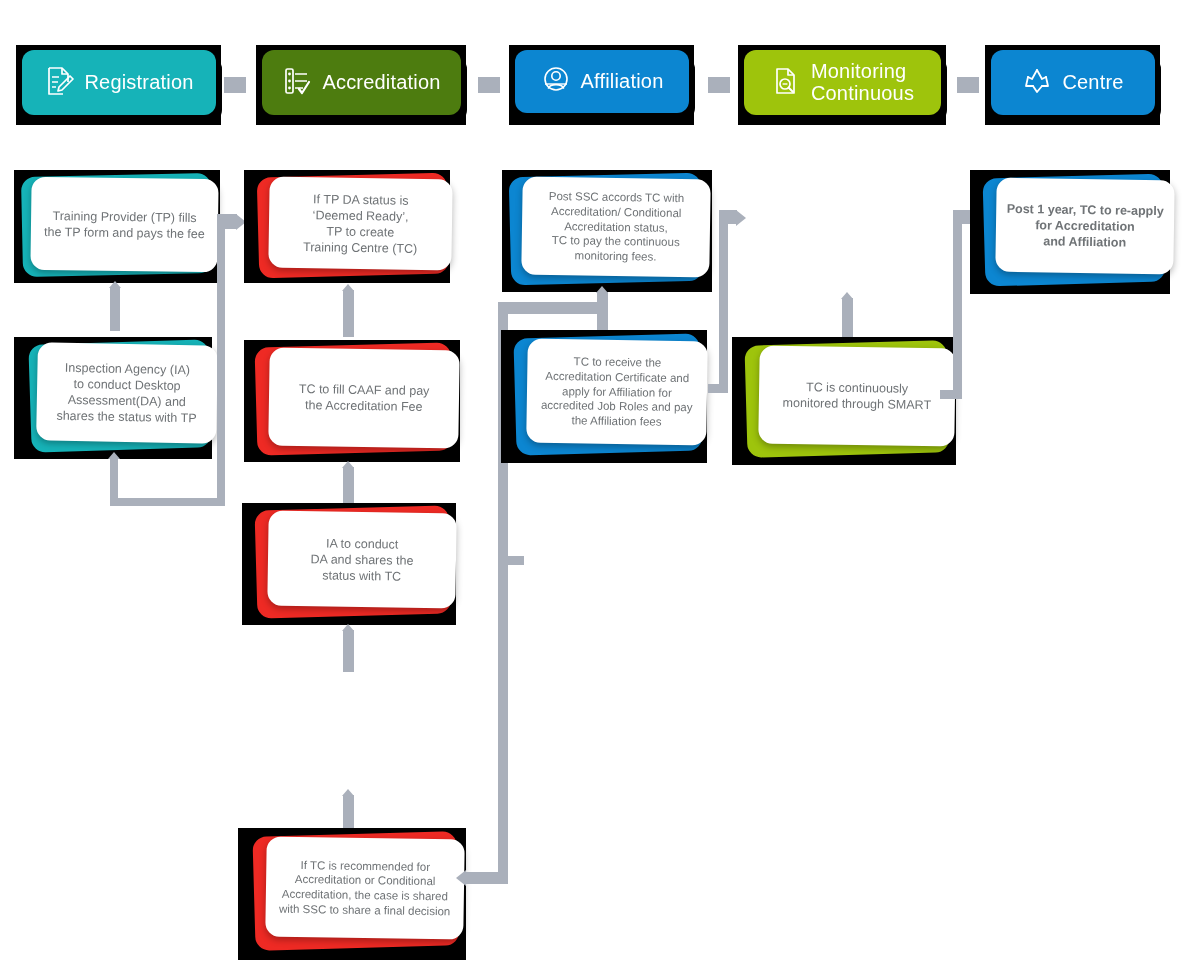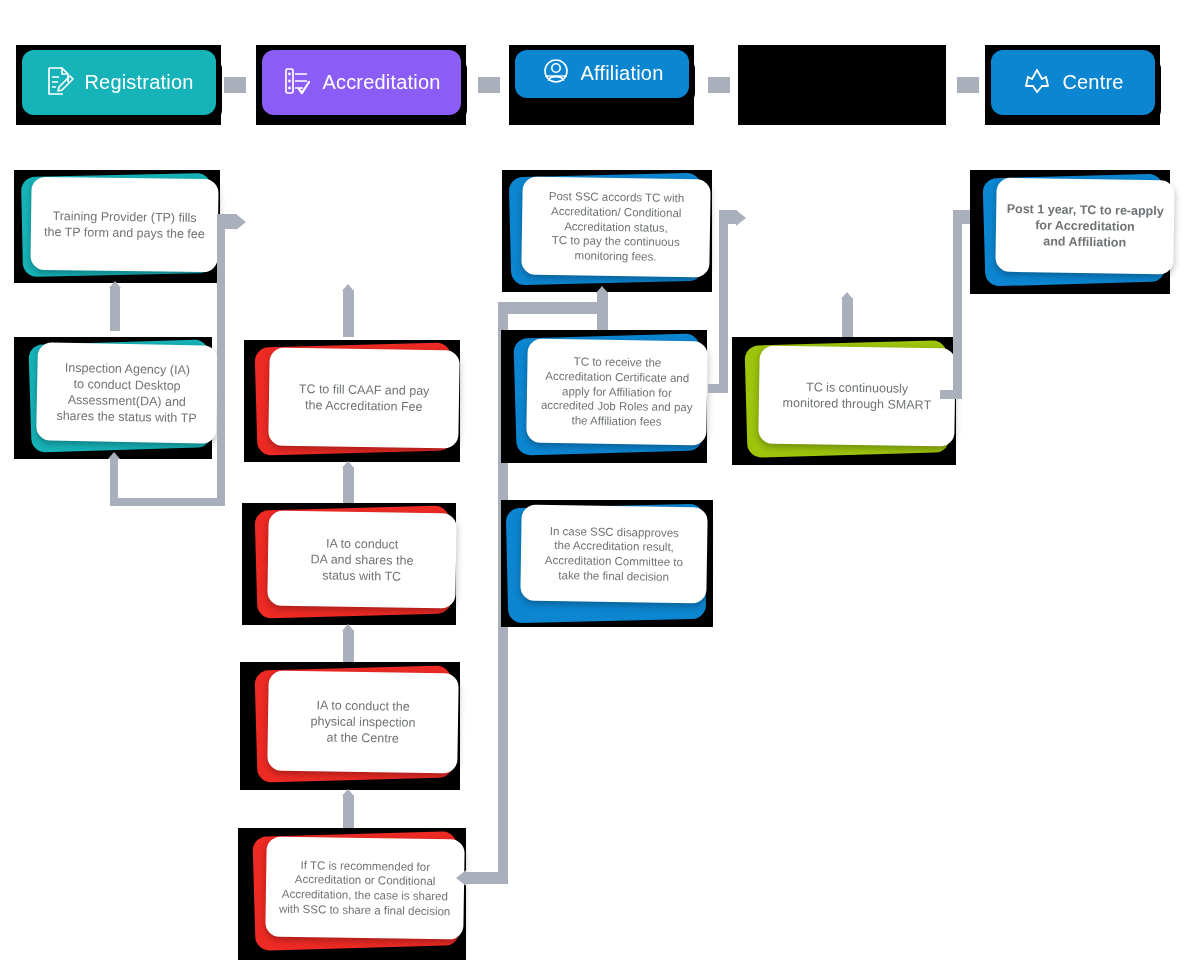--- a/index.html
+++ b/index.html
@@ -120,52 +120,65 @@
         <path d="M8 12 h7 M8 17 h6 M8 22 h4"></path>
         <path d="M26 11 l3 3 -11 11 -4 1 1 -4 z" stroke-linejoin="round"></path>
       </svg>
     </span>
     <span class="stage-label">Registration</span>
   </div>
 
   <div class="connector-sq" style="left:224px;top:77px;"></div>
 
   <div class="stage-black" style="left:256px;top:45px;width:210px;height:80px;"></div>
-  <div class="stage" style="left:262px;top:50px;width:199px;height:65px;background:#8b5cf6;">
+  <div class="stage" style="left:262px;top:50px;width:199px;height:65px;background:#4d7c0f;">
     <span class="stage-icon">
       <svg width="30" height="32" viewBox="0 0 30 32" fill="none" stroke="#ffffff" stroke-width="1.7">
         <rect x="4" y="4" width="7" height="24" rx="1.5"></rect>
         <circle cx="7.5" cy="9" r="1.4" fill="#ffffff" stroke="none"></circle>
         <circle cx="7.5" cy="16" r="1.4" fill="#ffffff" stroke="none"></circle>
         <circle cx="7.5" cy="23" r="1.4" fill="#ffffff" stroke="none"></circle>
         <path d="M13 9 h12 M13 16 h12 M13 23 h8"></path>
         <path d="M17 24 l3 4 7 -11" stroke-width="2.2" stroke-linecap="round" stroke-linejoin="round"></path>
       </svg>
     </span>
     <span class="stage-label">Accreditation</span>
   </div>
 
   <div class="connector-sq" style="left:478px;top:77px;"></div>
 
   <div class="stage-black" style="left:509px;top:45px;width:185px;height:80px;"></div>
-  <div class="stage" style="left:515px;top:50px;width:174px;height:48px;background:#0c86d1;">
+  <div class="stage" style="left:515px;top:50px;width:174px;height:63px;background:#0c86d1;">
     <span class="stage-icon">
       <svg width="30" height="32" viewBox="0 0 30 32" fill="none" stroke="#ffffff" stroke-width="1.6">
         <circle cx="15" cy="15" r="11"></circle>
         <circle cx="15" cy="12" r="4.2"></circle>
         <path d="M7.5 24 c1.8 -4.5 13.2 -4.5 15 0" stroke-linecap="round"></path>
         <path d="M4 20 h22" stroke-width="1.4"></path>
       </svg>
     </span>
     <span class="stage-label">Affiliation</span>
   </div>
 
   <div class="connector-sq" style="left:708px;top:77px;"></div>
 
   <div class="stage-black" style="left:738px;top:45px;width:208px;height:80px;"></div>
+  <div class="stage" style="left:744px;top:50px;width:197px;height:65px;background:#9ec40c;">
+    <span class="stage-icon">
+      <svg width="30" height="32" viewBox="0 0 30 32" fill="none" stroke="#ffffff" stroke-width="1.7">
+        <path d="M6 4 h11 l6 6 v18 h-17 z" stroke-linejoin="round"></path>
+        <path d="M17 4 v6 h6" stroke-linejoin="round"></path>
+        <circle cx="14" cy="19" r="5"></circle>
+        <path d="M11.6 19 h4.8" stroke-width="1.4"></path>
+        <path d="M17.8 22.8 L22 27" stroke-width="2" stroke-linecap="round"></path>
+      </svg>
+    </span>
+    <span class="stage-label">Monitoring
+Continuous</span>
+  </div>
 
   <div class="connector-sq" style="left:957px;top:77px;"></div>
 
   <div class="stage-black" style="left:985px;top:45px;width:175px;height:80px;"></div>
   <div class="stage" style="left:991px;top:50px;width:164px;height:65px;background:#0c86d1;">
     <span class="stage-icon">
       <svg width="30" height="32" viewBox="0 0 30 32" fill="none" stroke="#ffffff" stroke-width="1.8" stroke-linejoin="round" stroke-linecap="round">
         <path d="M15 5 L20 14 L24 12"></path>
         <path d="M24 12 L26 21 L20 21"></path>
         <path d="M15 5 L10 14 L6 12"></path>
@@ -199,20 +212,30 @@
     </div>
   </div>
 
   <div class="seg" style="left:110px;top:458px;width:8px;height:48px;"></div>
   <div class="seg" style="left:110px;top:498px;width:115px;height:8px;"></div>
   <div class="seg" style="left:217px;top:218px;width:8px;height:288px;"></div>
   <div class="seg" style="left:217px;top:214px;width:20px;height:15px;"></div>
   <div class="arrow-right" style="left:236px;top:214px;"></div>
   <div class="arrow-up" style="left:108px;top:452px;"></div>
 
+  <div class="card-wrap" style="left:244px;top:170px;width:206px;height:113px;">
+    <div class="card-black" style="width:206px;height:113px;"></div>
+    <div class="card-color" style="left:14px;top:5px;width:190px;height:101px;background:#ee2a24;transform:rotate(-1.5deg);"></div>
+    <div class="card-white" style="left:25px;top:8px;width:183px;height:91px;transform:rotate(0.9deg);">
+      <span class="card-text">If TP DA status is
+‘Deemed Ready’,
+TP to create
+Training Centre (TC)</span>
+    </div>
+  </div>
 
   <div class="seg" style="left:343px;top:290px;width:11px;height:47px;"></div>
   <div class="arrow-up" style="left:342px;top:284px;"></div>
 
   <div class="card-wrap" style="left:244px;top:340px;width:216px;height:96px;">
     <div class="card-black" style="width:216px;height:122px;"></div>
     <div class="card-color" style="left:12px;top:5px;width:196px;height:108px;background:#ee2a24;transform:rotate(-1.6deg);"></div>
     <div class="card-white" style="left:25px;top:9px;width:190px;height:98px;transform:rotate(0.9deg);">
       <span class="card-text">TC to fill CAAF and pay
 the Accreditation Fee</span>
@@ -228,29 +251,20 @@
     <div class="card-white" style="left:26px;top:9px;width:188px;height:95px;transform:rotate(0.9deg);">
       <span class="card-text">IA to conduct
 DA and shares the
 status with TC</span>
     </div>
   </div>
 
   <div class="seg" style="left:343px;top:630px;width:11px;height:42px;"></div>
   <div class="arrow-up" style="left:342px;top:624px;"></div>
 
-  <div class="card-wrap" style="left:240px;top:662px;width:220px;height:128px;">
-    <div class="card-black" style="width:220px;height:128px;"></div>
-    <div class="card-color" style="left:16px;top:6px;width:196px;height:112px;background:#ee2a24;transform:rotate(-1.6deg);"></div>
-    <div class="card-white" style="left:28px;top:10px;width:190px;height:100px;transform:rotate(0.9deg);">
-      <span class="card-text">IA  to conduct the
-physical inspection
-at  the Centre</span>
-    </div>
-  </div>
 
   <div class="seg" style="left:343px;top:795px;width:11px;height:40px;"></div>
   <div class="arrow-up" style="left:342px;top:789px;"></div>
 
   <div class="card-wrap" style="left:502px;top:170px;width:210px;height:122px;">
     <div class="card-black" style="width:210px;height:122px;"></div>
     <div class="card-color" style="left:8px;top:5px;width:192px;height:108px;background:#0c86d1;transform:rotate(-1.4deg);"></div>
     <div class="card-white" style="left:20px;top:8px;width:188px;height:98px;transform:rotate(0.9deg);">
       <span class="card-text sm">Post SSC accords TC with
 Accreditation/ Conditional
@@ -287,30 +301,20 @@
       <span class="card-text sm">TC to receive the
 Accreditation Certificate and
 apply for Affiliation for
 accredited Job Roles and pay
 the Affiliation fees</span>
     </div>
   </div>
 
   <div class="seg" style="left:498px;top:556px;width:26px;height:9px;"></div>
 
-  <div class="card-wrap" style="left:501px;top:500px;width:212px;height:127px;">
-    <div class="card-black" style="width:212px;height:127px;"></div>
-    <div class="card-color" style="left:6px;top:6px;width:198px;height:115px;background:#0c86d1;transform:rotate(-1.3deg);"></div>
-    <div class="card-white" style="left:20px;top:6px;width:186px;height:96px;transform:rotate(0.9deg);">
-      <span class="card-text sm">In case SSC disapproves
-the Accreditation result,
-Accreditation Committee to
-take the final decision</span>
-    </div>
-  </div>
 
 
   <div class="seg" style="left:708px;top:384px;width:20px;height:9px;"></div>
   <div class="seg" style="left:719px;top:214px;width:9px;height:179px;"></div>
   <div class="seg" style="left:719px;top:210px;width:18px;height:14px;"></div>
   <div class="arrow-right" style="left:736px;top:210px;"></div>
 
   <div class="seg" style="left:842px;top:298px;width:11px;height:40px;"></div>
   <div class="arrow-up" style="left:841px;top:292px;"></div>
 

